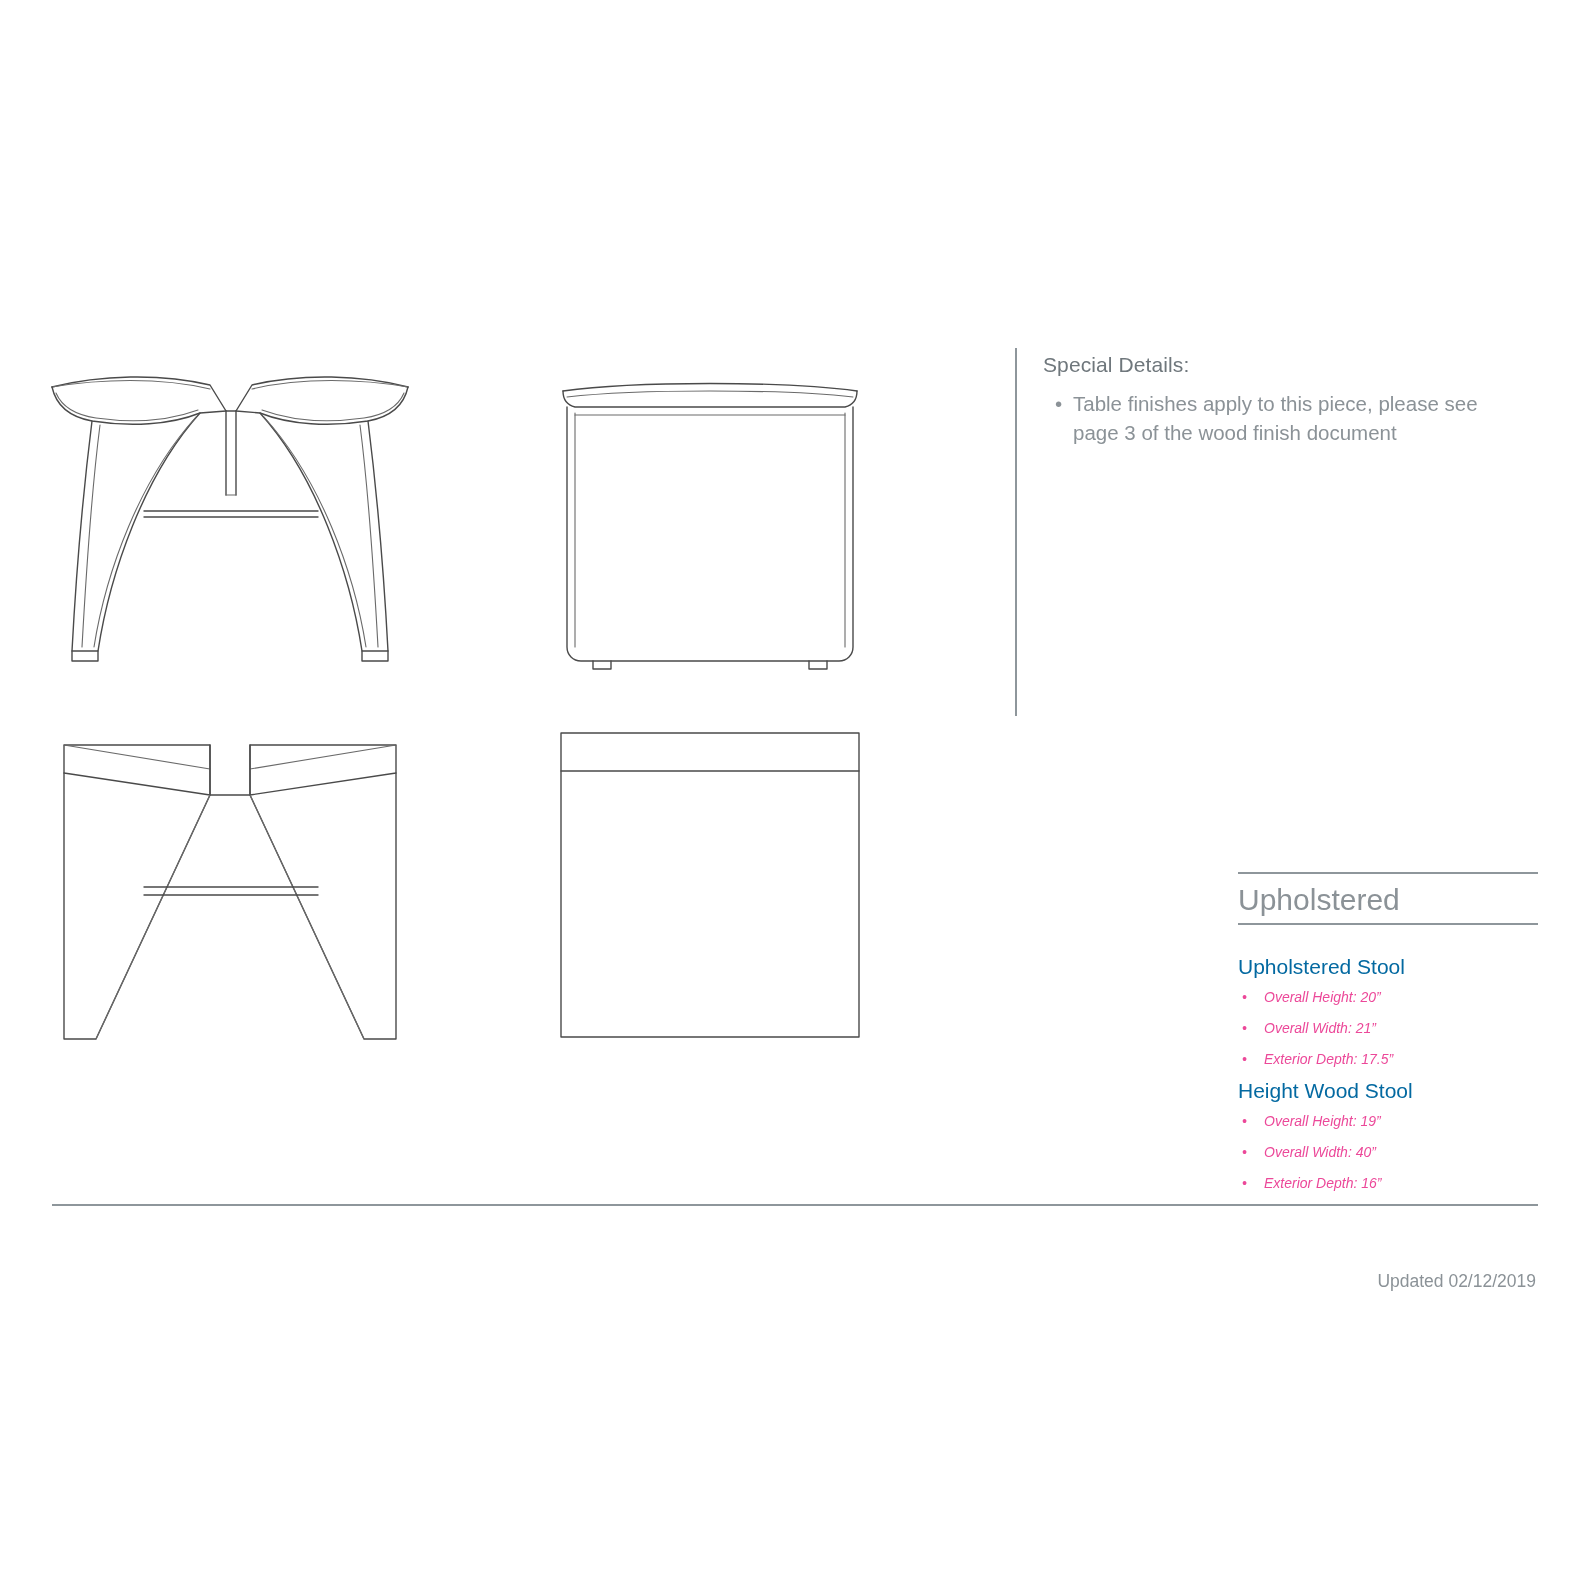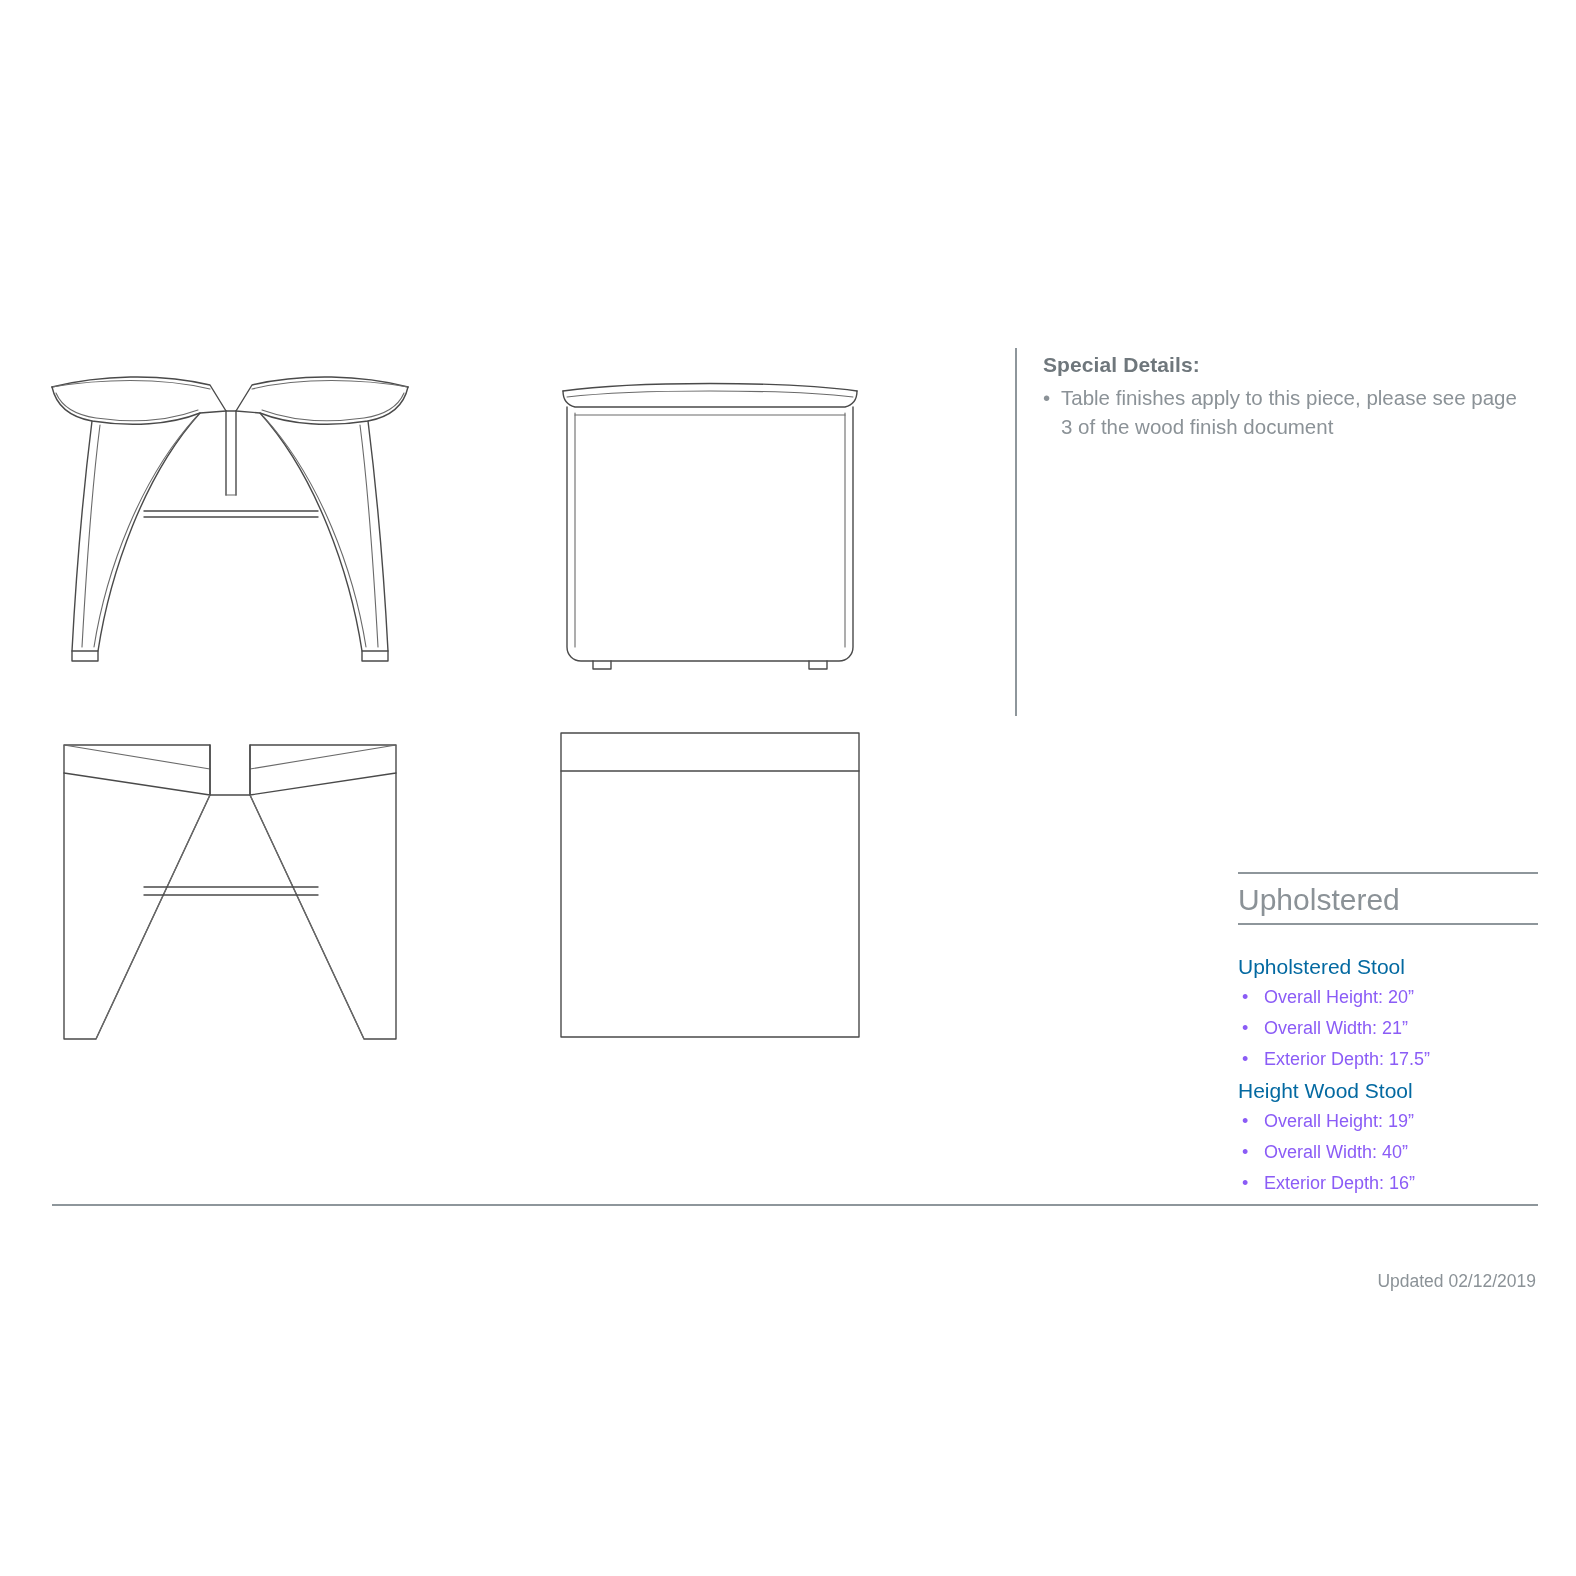--- a/index.html
+++ b/index.html
@@ -40,28 +40,28 @@
     left: 1015px;
     top: 348px;
     width: 510px;
     padding-left: 26px;
     border-left: 2px solid #8e969b;
     height: 368px;
     box-sizing: border-box;
   }
   #special-details .sd-title {
     font-size: 21px;
-    font-weight: bold;
+    font-weight: normal;
     color: #6f777c;
     margin: 5px 0 6px 0;
     letter-spacing: 0.1px;
   }
   #special-details ul {
     list-style: none;
-    margin: 0;
+    margin: 12px;
     padding: 0;
   }
   #special-details li {
     font-size: 20.5px;
     line-height: 29px;
     color: #8b9297;
     position: relative;
     padding-left: 18px;
   }
   #special-details li::before {
@@ -99,26 +99,27 @@
     color: #0369a1;
     line-height: 31px;
     margin: 0;
   }
   #dimensions ul {
     list-style: none;
     margin: 0 0 0 0;
     padding: 0;
   }
   #dimensions li {
-    font-size: 18px;
+    font-size: 14px;
     line-height: 31px;
-    color: #8b5cf6;
+    color: #ec4899;
     position: relative;
     padding-left: 26px;
     white-space: nowrap;
+    font-style: italic;
   }
   #dimensions li::before {
     content: "\2022";
     position: absolute;
     left: 4px;
     top: 0;
   }
 
   
   #footer-rule {

